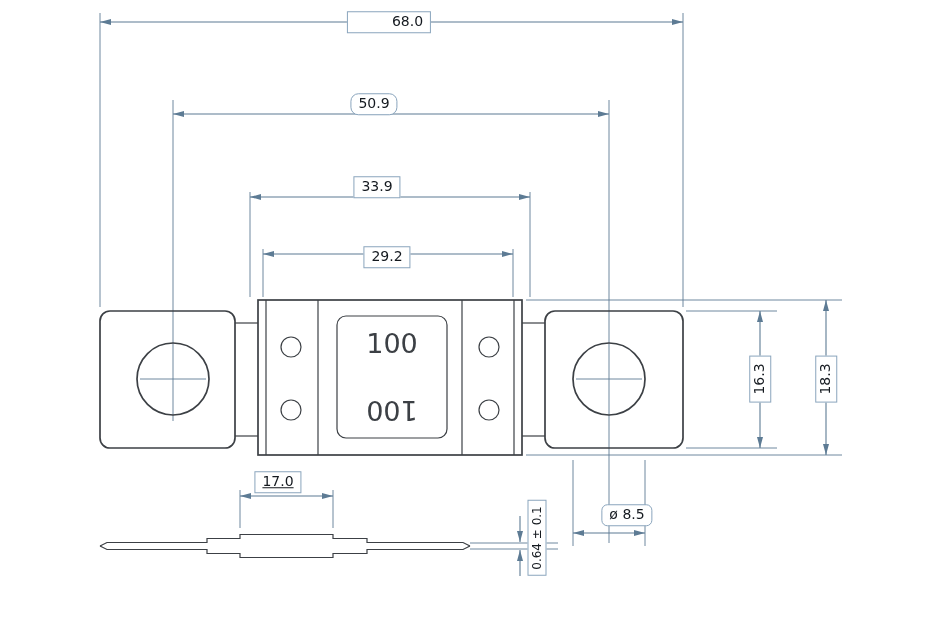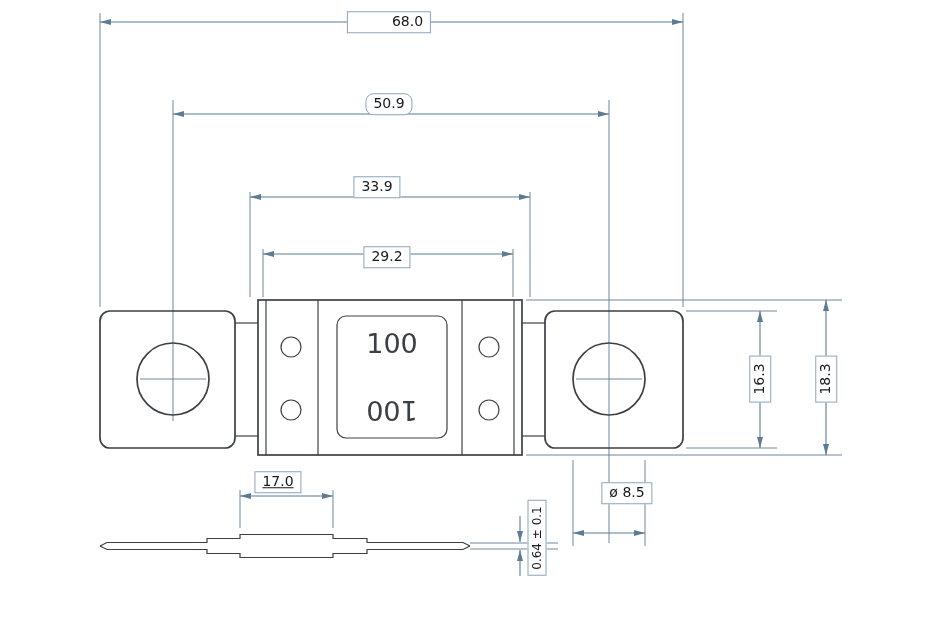--- a/index.html
+++ b/index.html
@@ -132,22 +132,22 @@
       <text class="rating" x="392" y="419" text-anchor="middle" transform="rotate(180 392 410)">100</text>
     </g>
 
     <g>
       <path class="part-inner" d="M100,546 L107,542.5 L207,542.5 L207,538.5 L240,538.5 L240,534.5 L333,534.5 L333,538.5 L367,538.5 L367,542.5 L463,542.5 L470,546"></path>
       <path class="part-inner" d="M100,546 L107,549.5 L207,549.5 L207,553.5 L240,553.5 L240,557.5 L333,557.5 L333,553.5 L367,553.5 L367,549.5 L463,549.5 L470,546"></path>
     </g>
   </svg>
 
   <div class="dim-label" style="left:389px;top:22px;padding-left:44px;">68.0</div>
-  <div class="dim-label" style="left:389px;top:104px;border-radius:8px;">50.9</div>
+  <div class="dim-label" style="left:374px;top:104px;border-radius:8px;">50.9</div>
   <div class="dim-label" style="left:377px;top:187px;">33.9</div>
   <div class="dim-label" style="left:387px;top:257px;">29.2</div>
   <div class="dim-label v" style="left:760px;top:379px;">16.3</div>
   <div class="dim-label v" style="left:826px;top:379px;">18.3</div>
-  <div class="dim-label" style="left:627px;top:493px;">ø 8.5</div>
+  <div class="dim-label" style="left:627px;top:515px;border-radius:6px;">ø 8.5</div>
   <div class="dim-label" style="left:278px;top:482px;text-decoration:underline;">17.0</div>
   <div class="dim-label v sm" style="left:537px;top:538px;">0.64 ± 0.1</div>
 
 </div>
 
 </body></html>

